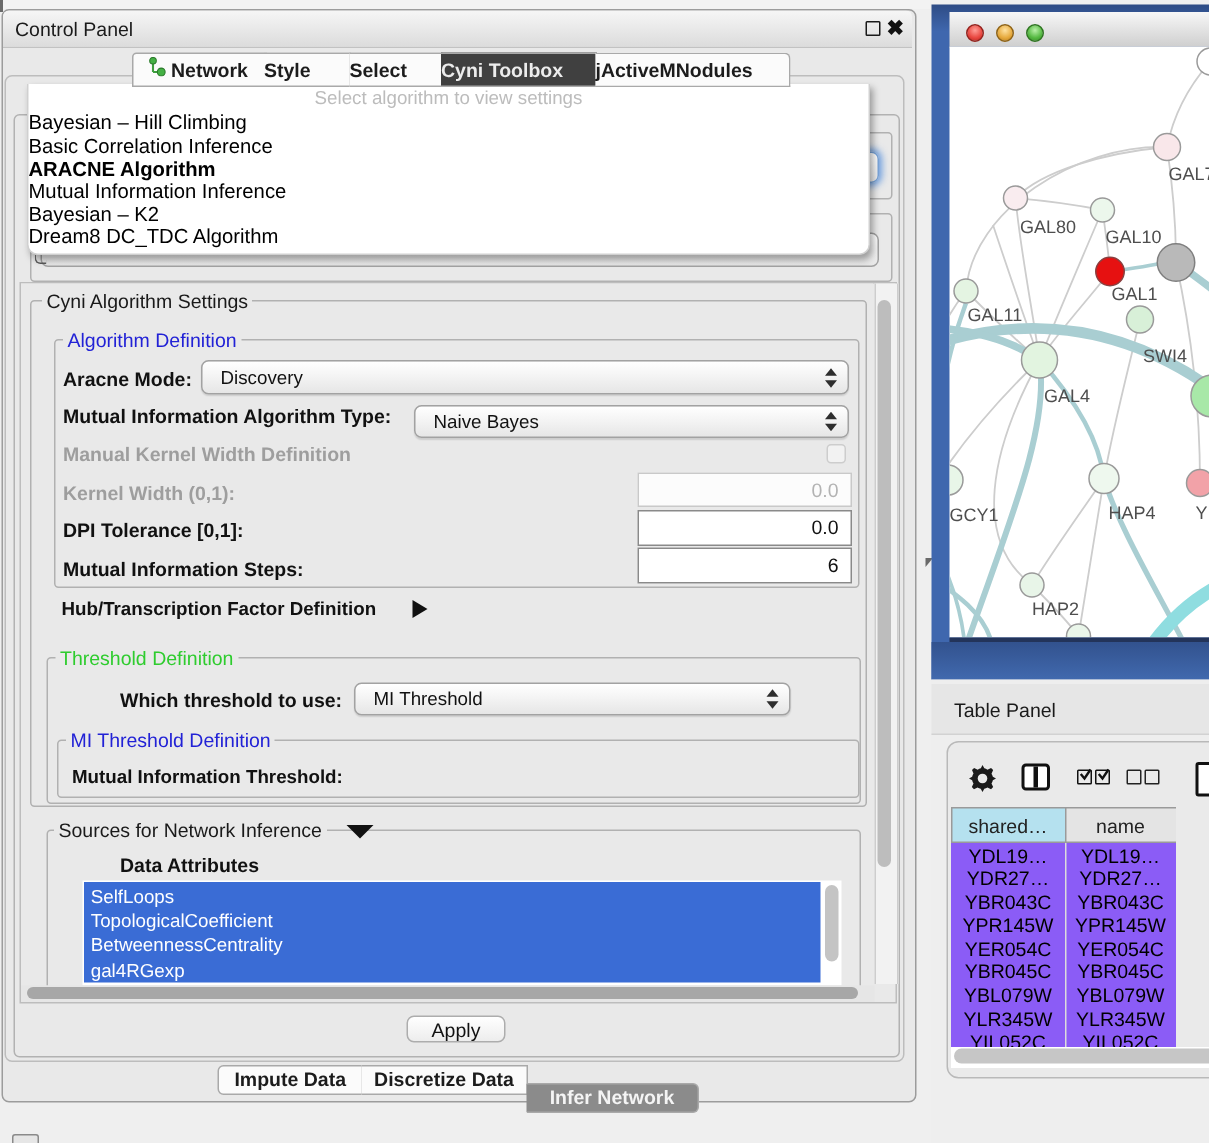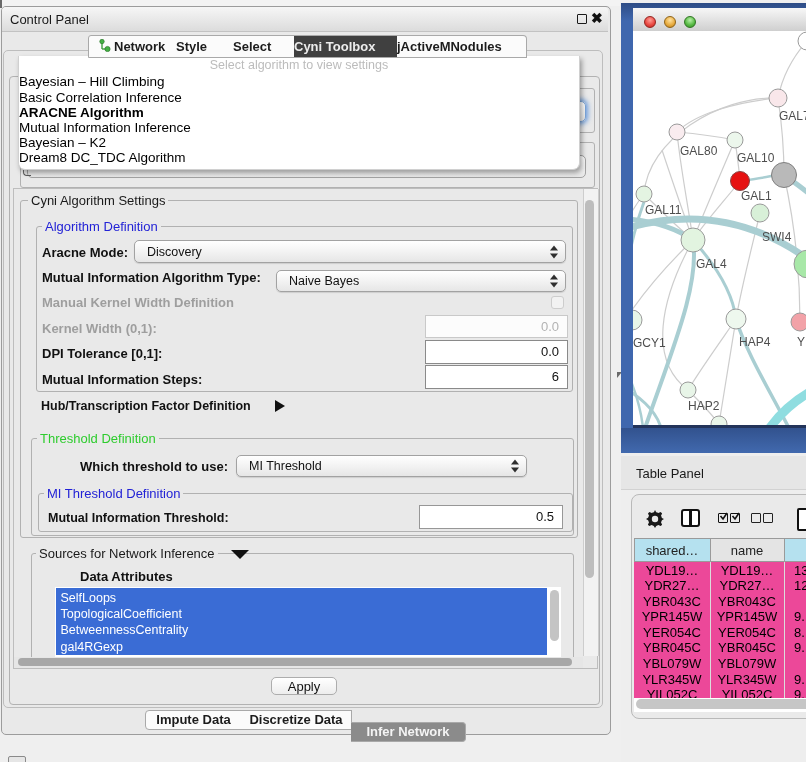--- a/index.html
+++ b/index.html
@@ -95,21 +95,20 @@
   </div>
   <div class="blab" style="left:66px;top:270px;">Which threshold to use:</div>
   <div class="combo" style="left:222px;top:266px;width:291px;height:22px;">
       <span class="ct">MI Threshold</span>
       <span class="spin"></span>
     </div>
   <div class="grp" style="left:24px;top:304px;width:533px;height:37px;background:#e9e9e9;">
     <span class="gtitle" style="left:5px;color:#2222d6;">MI Threshold Definition</span>
   </div>
   <div class="blab" style="left:34px;top:322px;font-size:12.5px;">Mutual Information Threshold:</div>
-  <div class="fld" style="left:405px;top:316px;width:144px;height:24px;border:1px solid #979797;line-height:22px;">0.5</div>
 
   <div class="grp" style="left:17px;top:364px;width:541px;height:200px;">
     <span class="gtitle" style="left:4px;">Sources for Network Inference</span>
   </div>
   <div class="abs" style="left:217px;top:361px;width:0;height:0;border-left:9px solid transparent;border-right:9px solid transparent;border-top:9px solid #111;"></div>
   <div class="blab" style="left:22px;top:380px;padding-left:44px;">Data Attributes</div>
   <div class="abs" style="left:41px;top:398px;width:506px;height:70px;background:#ffffff;"></div>
   <div class="abs" style="left:42px;top:399px;width:491px;height:67px;background:#3a6cd5;"></div>
   <div class="abs" style="left:46.5px;top:401px;font-size:12.5px;color:#fff;line-height:16.2px;">SelfLoops<br>TopologicalCoefficient<br>BetweennessCentrality<br>gal4RGexp</div>
   <div class="abs" style="left:536px;top:401px;width:9px;height:51px;background:#c4c4c4;border-radius:5px;"></div>
@@ -238,21 +237,21 @@
 <div class="abs" style="left:718px;top:513px;width:8px;height:8px;border:1.4px solid #111;border-radius:1px;"></div>
 <div class="abs" style="left:730px;top:513px;width:8px;height:8px;border:1.4px solid #111;border-radius:1px;"></div>
 <svg class="abs" style="left:719px;top:511px;" width="22" height="12" viewBox="0 0 22 12">
     <path d="M1.5 5l2.5 3 4-6" stroke="#111" stroke-width="1.6" fill="none"></path>
     <path d="M13.5 5l2.5 3 4-6" stroke="#111" stroke-width="1.6" fill="none"></path>
   </svg>
 <div class="abs" style="left:751px;top:513px;width:8px;height:8px;border:1.4px solid #222;border-radius:1px;"></div>
 <div class="abs" style="left:763px;top:513px;width:8px;height:8px;border:1.4px solid #222;border-radius:1px;"></div>
 <div class="abs" style="left:797px;top:508px;width:12px;height:19px;border:2px solid #111;border-radius:2px;background:#fff;"></div>
 
-<div class="abs" style="left:634px;top:538px;width:172px;height:160px;background:#ec4899;overflow:hidden;">
+<div class="abs" style="left:634px;top:538px;width:150px;height:160px;background:#8b5cf6;overflow:hidden;">
   <div class="abs" style="left:0;top:0;width:76px;height:24px;background:#b5e1ef;border:1px solid #9a9a9a;border-right:none;box-sizing:border-box;"></div>
   <div class="abs" style="left:76px;top:0;width:74px;height:24px;background:#e4e4e4;border:1px solid #9a9a9a;border-right:none;box-sizing:border-box;"></div>
   <div class="abs" style="left:150px;top:0;width:30px;height:24px;background:#b5e1ef;border:1px solid #9a9a9a;box-sizing:border-box;"></div>
   <div class="abs" style="left:0;top:5px;width:76px;text-align:center;font-size:13px;color:#222;">shared…</div>
   <div class="abs" style="left:76px;top:5px;width:74px;text-align:center;font-size:13px;color:#222;">name</div>
   <div class="abs" style="left:76px;top:24px;width:1px;height:136px;background:#dcdcdc;"></div>
   <div class="abs" style="left:150px;top:24px;width:1px;height:136px;background:#dcdcdc;"></div>
   <div class="trow" style="left:0;top:24.5px;width:76px;text-align:center;">YDL19…<br>YDR27…<br>YBR043C<br>YPR145W<br>YER054C<br>YBR045C<br>YBL079W<br>YLR345W<br>YIL052C</div>
   <div class="trow" style="left:76px;top:24.5px;width:74px;text-align:center;">YDL19…<br>YDR27…<br>YBR043C<br>YPR145W<br>YER054C<br>YBR045C<br>YBL079W<br>YLR345W<br>YIL052C</div>
   <div class="trow" style="left:160px;top:24.5px;width:40px;text-align:left;">13<br>12<br>&nbsp;<br>9.<br>8.<br>9.<br>&nbsp;<br>9.<br>9.</div>

